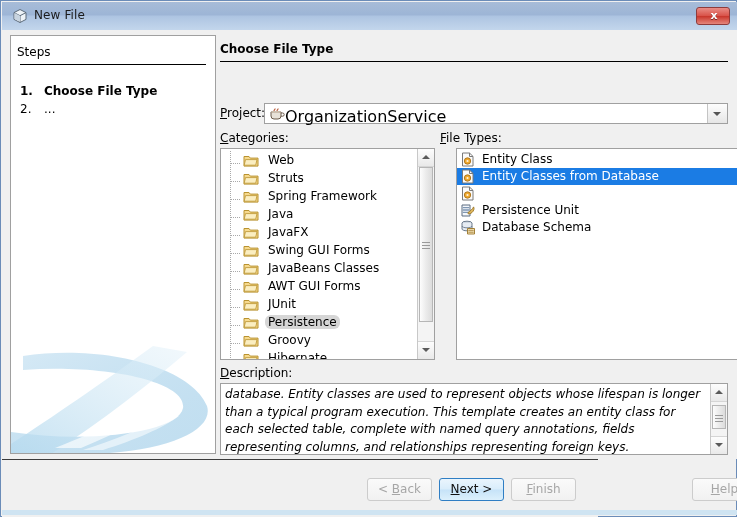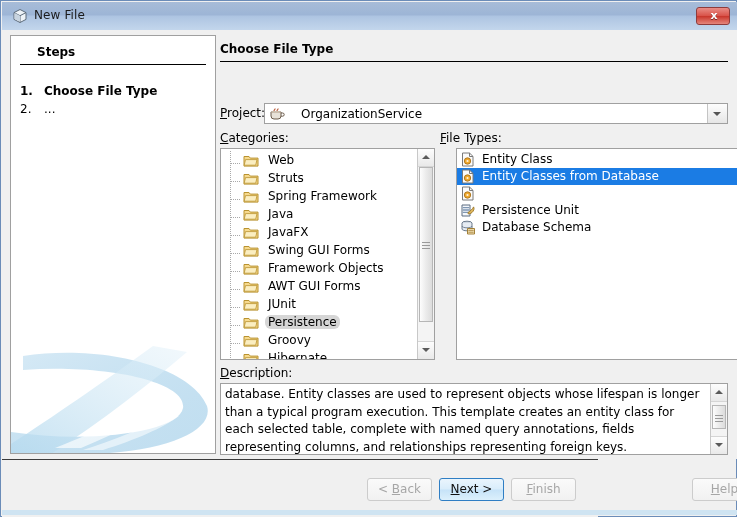--- a/index.html
+++ b/index.html
@@ -23,40 +23,40 @@
   .closebtn span{position:absolute;left:0;top:1px;width:34px;text-align:center;
                  font-size:11px;font-weight:bold;color:#fff;
                  text-shadow:0 1px 0 rgba(0,0,0,.45);font-family:"DejaVu Sans",sans-serif;}
 
   
   .content{position:absolute;left:1px;top:29px;width:735px;height:429px;background:#f0f0f0;}
 
   
   .steps{position:absolute;left:8px;top:5px;width:204px;height:417px;background:#fff;
          border:1px solid #a0a0a0;overflow:hidden;}
-  .steps-title{position:absolute;left:26px;top:9px;font-weight:bold;font-size:12px;}
+  .steps-title{position:absolute;left:6px;top:9px;font-weight:normal;font-size:12px;}
   .steps-rule{position:absolute;left:9px;top:28px;width:186px;height:1px;background:#000;}
   .step-row{position:absolute;left:9px;font-size:12px;white-space:nowrap;}
   .step-num{display:inline-block;width:24px;}
   .step-cur{font-weight:bold;}
   .swoosh{position:absolute;left:0;top:300px;width:204px;height:117px;}
 
   
   .pane{position:absolute;left:216px;top:5px;width:512px;height:417px;}
   .pane-title{position:absolute;left:2px;top:7px;font-weight:bold;font-size:12px;}
   .pane-rule{position:absolute;left:2px;top:26px;width:508px;height:1px;background:#000;}
 
   .lbl{position:absolute;font-size:12px;}
   .lbl u{text-decoration:underline;}
 
   
   .combo{position:absolute;left:46px;top:68px;width:464px;height:21px;box-sizing:border-box;
          background:#fff;border:1px solid #a0a0a0;cursor:pointer;}
   .combo .cico{position:absolute;left:4px;top:2px;width:16px;height:16px;}
-  .combo .ctext{position:absolute;left:36px;top:3px;font-size:12px;}
+  .combo .ctext{position:absolute;left:20px;top:3px;font-size:16px;}
   .combo .cbtn{position:absolute;right:0;top:0;width:19px;height:19px;
                background:linear-gradient(to bottom,#fdfdfd,#e6e6e6);border-left:1px solid #c4c4c4;}
   .combo .cbtn i{position:absolute;left:5px;top:8px;width:0;height:0;
                  border-left:4px solid transparent;border-right:4px solid transparent;
                  border-top:4px solid #555;}
 
   
   .listbox{position:absolute;background:#fff;border:1px solid #a0a0a0;box-sizing:border-box;
            overflow:hidden;}
   #cat-list{left:2px;top:113px;width:215px;height:212px;}
@@ -76,21 +76,21 @@
   .tick{position:absolute;left:10px;width:10px;height:1px;
         background-image:linear-gradient(to right,#a9a9a9 50%,transparent 50%);
         background-size:2px 1px;}
 
   .ft-row{left:0;width:100%;}
   .ft-row .rico{left:3px;}
   .ft-row .rtxt{left:25px;}
   .ft-row.sel{background:#1b7ce4;}
   .ft-row.sel .rtxt{color:#fff;}
 
-  .desc-text{position:absolute;left:4px;top:2px;width:478px;font-size:12px;line-height:17.5px;}
+  .desc-text{position:absolute;left:4px;top:2px;width:478px;font-size:12px;line-height:17.5px;font-style:italic;}
 
   
   .vsb{position:absolute;top:0;right:0;width:17px;height:100%;
        background:#f4f4f4;border-left:1px solid #c8c8c8;box-sizing:border-box;}
   .vsb .arw{position:absolute;left:0;width:16px;height:17px;
             background:linear-gradient(to bottom,#fdfdfd,#e9e9e9);cursor:pointer;}
   .vsb .arw.up{top:0;border-bottom:1px solid #d5d5d5;}
   .vsb .arw.dn{bottom:0;border-top:1px solid #d5d5d5;}
   .vsb .arw i{position:absolute;left:4px;width:0;height:0;
               border-left:4px solid transparent;border-right:4px solid transparent;}
@@ -262,21 +262,21 @@
         </div>
 
         <div class="cat-row row" style="top:111px">
           <span class="tick" style="top:11px"></span>
           <span class="rico">
             <svg width="16" height="15" viewBox="0 0 16 15">
                 <path d="M1 3.5h5l1.3 1.6H15v8H1z" fill="#f6d98d" stroke="#b9922f" stroke-width="1"></path>
                 <path d="M2.5 6.6H14l-1.3 5.6H1.2z" fill="#fbeec1" stroke="#b9922f" stroke-width=".8"></path>
               </svg>
           </span>
-          <span class="rtxt">Framework Objects</span>
+          <span class="rtxt">JavaBeans Classes</span>
         </div>
 
         <div class="cat-row row" style="top:129px">
           <span class="tick" style="top:11px"></span>
           <span class="rico">
             <svg width="16" height="15" viewBox="0 0 16 15">
                 <path d="M1 3.5h5l1.3 1.6H15v8H1z" fill="#f6d98d" stroke="#b9922f" stroke-width="1"></path>
                 <path d="M2.5 6.6H14l-1.3 5.6H1.2z" fill="#fbeec1" stroke="#b9922f" stroke-width=".8"></path>
               </svg>
           </span>

